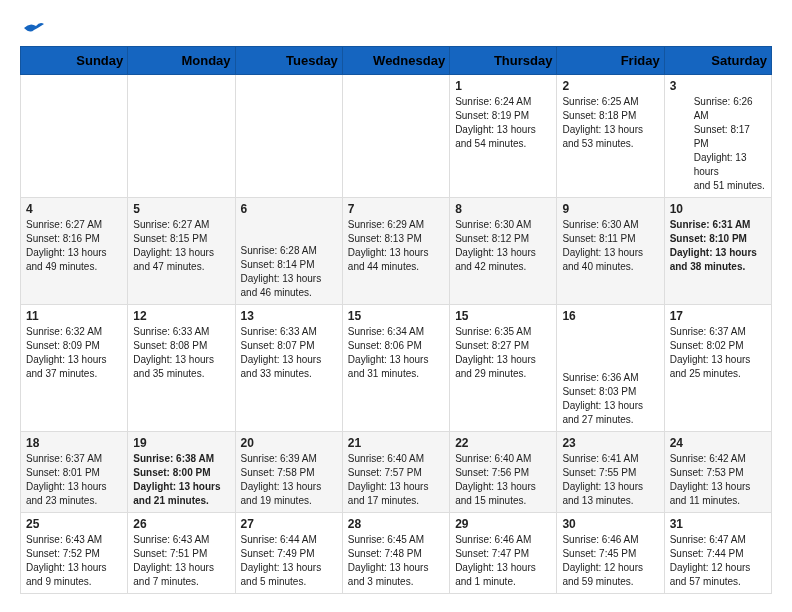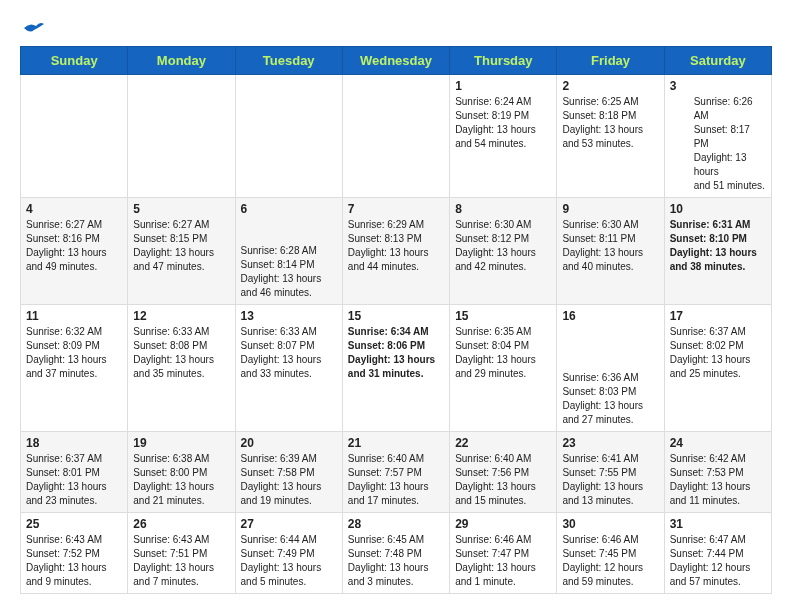--- a/index.html
+++ b/index.html
@@ -34,25 +34,25 @@
       font-size: 16px;
       color: #444;
     }
     .calendar-table {
       width: 100%;
       border-collapse: collapse;
       border: 1px solid #ccc;
     }
     .calendar-table th {
       background-color: #1565c0;
-      color: #bef264;
+      color: #000000;
       font-size: 13px;
       font-weight: bold;
       padding: 6px 4px;
-      text-align: center;
+      text-align: right;
       border: 1px solid #1255a0;
     }
     .calendar-table td {
       vertical-align: top;
       padding: 4px 5px;
       font-size: 10.5px;
       color: #222;
       border: 1px solid #ddd;
       width: calc(100% / 7);
       min-height: 80px;
@@ -224,29 +224,29 @@
         </td>
         <td>
           <span class="day-number">13</span>
           <div class="cell-content" style="white-space: pre-line;">Sunrise: 6:33 AM
 Sunset: 8:07 PM
 Daylight: 13 hours
 and 33 minutes.</div>
         </td>
         <td>
           <span class="day-number">15</span>
-          <div class="cell-content" style="white-space: pre-line; font-weight: bold;">Sunrise: 6:34 AM
+          <div class="cell-content" style="white-space: pre-line;">Sunrise: 6:34 AM
 Sunset: 8:06 PM
 Daylight: 13 hours
 and 31 minutes.</div>
         </td>
         <td>
           <span class="day-number">15</span>
           <div class="cell-content" style="white-space: pre-line;">Sunrise: 6:35 AM
-Sunset: 8:04 PM
+Sunset: 8:27 PM
 Daylight: 13 hours
 and 29 minutes.</div>
         </td>
         <td>
           <span class="day-number">16</span>
           <div class="cell-content" style="white-space: pre-line; margin-top: 48px;">Sunrise: 6:36 AM
 Sunset: 8:03 PM
 Daylight: 13 hours
 and 27 minutes.</div>
         </td>
@@ -261,21 +261,21 @@
       <tr>
         <td>
           <span class="day-number">18</span>
           <div class="cell-content" style="white-space: pre-line;">Sunrise: 6:37 AM
 Sunset: 8:01 PM
 Daylight: 13 hours
 and 23 minutes.</div>
         </td>
         <td>
           <span class="day-number">19</span>
-          <div class="cell-content" style="white-space: pre-line;">Sunrise: 6:38 AM
+          <div class="cell-content" style="white-space: pre-line; font-weight: bold;">Sunrise: 6:38 AM
 Sunset: 8:00 PM
 Daylight: 13 hours
 and 21 minutes.</div>
         </td>
         <td>
           <span class="day-number">20</span>
           <div class="cell-content" style="white-space: pre-line;">Sunrise: 6:39 AM
 Sunset: 7:58 PM
 Daylight: 13 hours
 and 19 minutes.</div>

